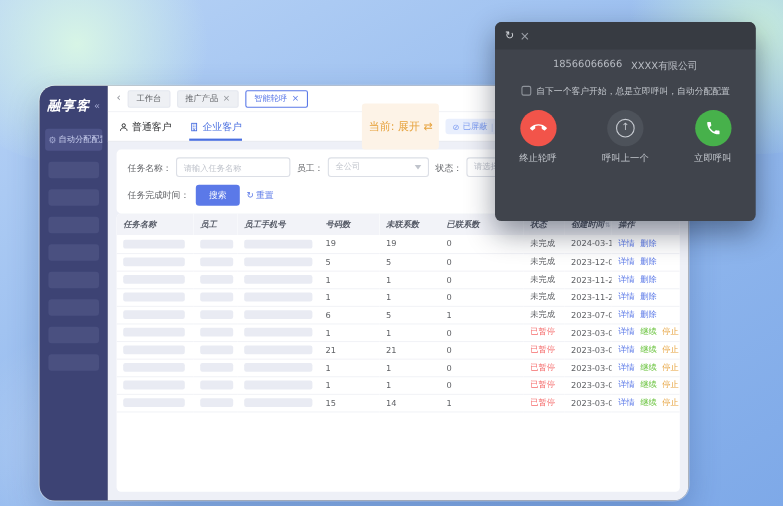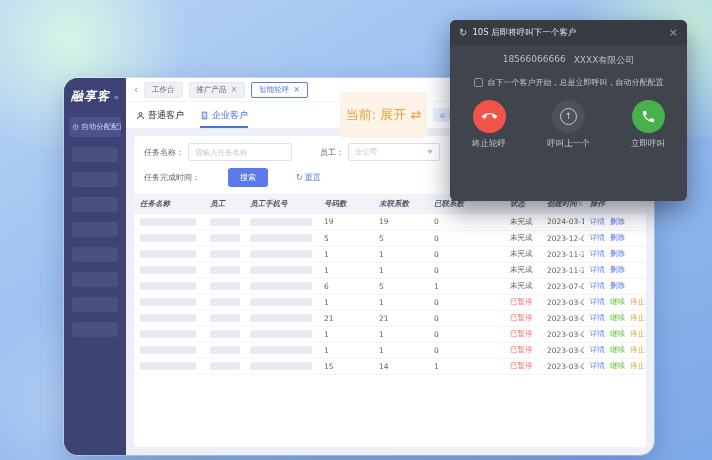--- a/index.html
+++ b/index.html
@@ -16,21 +16,20 @@
   .blob-tr { left:560px; top:-80px; width:260px; height:220px;
     background:radial-gradient(circle at 50% 50%, rgba(206,243,219,.9), rgba(206,243,219,0) 70%); }
   .blob-bl { left:-40px; top:300px; width:220px; height:220px;
     background:radial-gradient(circle at 50% 50%, rgba(255,255,255,.25), rgba(255,255,255,0) 70%); }
 
   
   .window {
     position:absolute; left:36px; top:78px; width:590px; height:377px;
     border-radius:14px; background:#737373; display:flex; overflow:hidden;
     box-shadow:0 10px 28px rgba(27,56,120,.28), 0 0 0 1px rgba(255,255,255,.45);
-    margin-left:28px;
   }
   .sidebar { width:62px; background:#3d4374; flex-shrink:0; display:flex; flex-direction:column; }
   .logo-row { display:flex; align-items:center; justify-content:space-between; padding:10px 7px 8px 7px; }
   .logo { color:#fff; font-weight:bold; font-style:italic; font-size:12px; letter-spacing:1px; white-space:nowrap; }
   .collapse { color:#aab0d8; font-size:9px; cursor:pointer; }
   .side-item {
     margin:4px 5px; padding:5px 3px; background:#4d5388; border-radius:3px;
     color:#cdd3f2; font-size:7.5px; display:flex; align-items:center; gap:2px;
     white-space:nowrap; overflow:hidden; cursor:pointer;
   }
@@ -50,32 +49,32 @@
   .tab.active .x { color:#5b79e8; }
 
   
   .subbar { height:28px; background:#fff; border-top:1px solid #f2f3f7; border-bottom:1px solid #e8eaf0;
     display:flex; align-items:center; padding:0 10px; gap:16px; flex-shrink:0; position:relative; }
   .subtab { font-size:9px; color:#303133; display:flex; align-items:center; gap:3px; height:100%; cursor:pointer; position:relative; }
   .subtab svg { width:9px; height:9px; }
   .subtab.active { color:#4a6fe0; }
   .subtab.active:after { content:""; position:absolute; left:0; right:0; bottom:0; height:2px; background:#4a6fe0; }
   .subbar-right { margin-left:auto; margin-right:130px; display:flex; align-items:center; gap:6px; }
-  .pill-orange { background:#fdf3e7; color:#e6a23c; font-size:13px; padding:14px 6px; border-radius:3px; white-space:nowrap; cursor:pointer; }
+  .pill-orange { background:#fdf3e7; color:#e6a23c; font-size:10px; padding:14px 6px; border-radius:3px; white-space:nowrap; cursor:pointer; }
   .pill-blue { background:#e9effd; color:#7b9bf2; font-size:7.5px; padding:2px 6px; border-radius:3px; white-space:nowrap;
     display:flex; align-items:center; gap:3px; cursor:pointer; }
   .pill-blue .sep { color:#c3d2f7; }
   .gear-btn { width:16px; height:16px; border-radius:3px; background:#fff; border:1px solid #e4e7ee;
     color:#5b79e8; font-size:9px; display:flex; align-items:center; justify-content:center; cursor:pointer; }
 
   .page-body { flex:1; padding:7px 8px 8px 8px; display:flex; flex-direction:column; overflow:hidden; }
 
   
   .filter-card { background:#fff; border-radius:4px; padding:7px 10px; }
-  .frow { display:flex; align-items:center; gap:28px; white-space:nowrap; }
+  .frow { display:flex; align-items:center; gap:6px; white-space:nowrap; }
   .frow + .frow { margin-top:7px; }
   .fgroup { display:flex; align-items:center; gap:4px; }
   .flabel { font-size:8px; color:#606266; }
   .finput { width:104px; height:18px; border:1px solid #dcdfe6; border-radius:3px; font-size:7.5px;
     color:#303133; padding:0 6px; outline:none; background:#fff;
     font-family:"DejaVu Sans","Liberation Sans",sans-serif; }
   .finput::placeholder { color:#c0c4cc; }
   .fselect { width:92px; height:18px; border:1px solid #dcdfe6; border-radius:3px; font-size:7.5px;
     color:#c0c4cc; padding:0 6px; display:flex; align-items:center; justify-content:space-between; background:#fff; cursor:pointer; }
   .caret { width:0; height:0; border-left:3px solid transparent; border-right:3px solid transparent; border-top:4px solid #c0c4cc; }
@@ -437,21 +436,20 @@
             </tbody>
         </table>
       </div>
     </div>
   </main>
 </div>
 
 <div class="dialog">
   <div class="dlg-head">
     <span class="dlg-loop-ico">↻</span>
-    <span class="dlg-title">10S 后即将呼叫下一个客户</span>
     <span class="dlg-close">×</span>
   </div>
   <div class="dlg-body">
     <div class="dlg-phone-row">
       <span>18566066666</span>
       <span>XXXX有限公司</span>
     </div>
     <div class="dlg-check-row">
       <span class="checkbox"></span>
       <span>自下一个客户开始，总是立即呼叫，自动分配配置</span>

